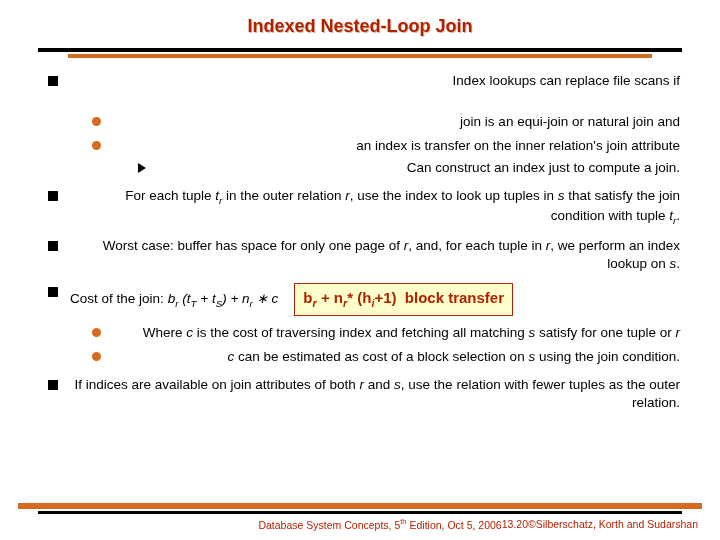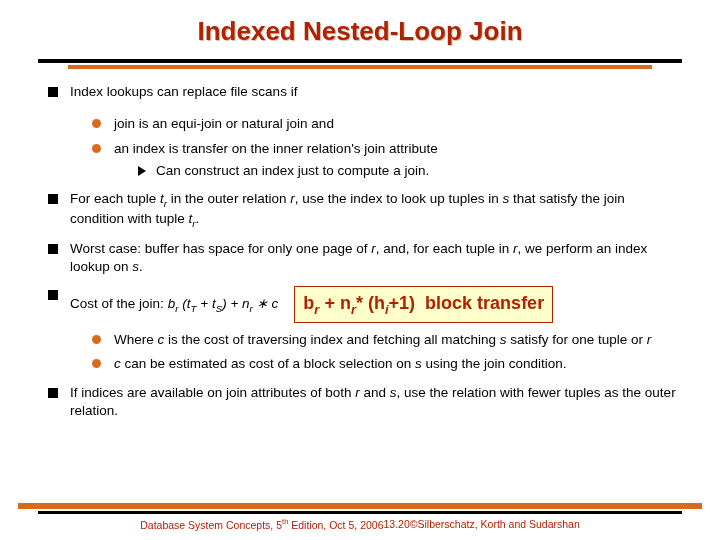--- a/index.html
+++ b/index.html
@@ -7,43 +7,44 @@
     width: 720px; height: 540px;
     font-family: Arial, Helvetica, sans-serif;
     background: #fff; color: #000;
     position: relative;
     font-size: 13.5px;
     line-height: 1.35;
   }
   .title {
     text-align: center;
     font-weight: bold;
-    font-size: 26px;
+    font-size: 18px;
     color: #b22200;
     padding-top: 14px;
     text-shadow: 1px 1px 0 #d4c0b0;
   }
   .rule-dark {
     height: 4px; background: #000;
     margin: 10px 38px 0 38px;
   }
   .rule-orange {
     height: 4px; background: #d66b1f;
     margin: 2px 68px 0 68px;
   }
   .content {
     padding: 14px 40px 0 48px;
+    text-align: right;
   }
   ul.sq { list-style: none; padding-left: 0; }
   ul.sq > li { position: relative; padding-left: 22px; margin-bottom: 10px; }
   ul.sq > li::before {
     content: ""; position: absolute; left: 0; top: 4px;
     width: 10px; height: 10px; background: #000;
   }
-  ul.disc { list-style: none; padding-left: 0; margin-top: 14px; }
+  ul.disc { list-style: none; padding-left: 0; margin-top: 22px; }
   ul.disc > li { position: relative; padding-left: 22px; margin-bottom: 6px; }
   ul.disc > li::before {
     content: ""; position: absolute; left: 0; top: 4px;
     width: 9px; height: 9px; background: #d66b1f; border-radius: 50%;
   }
   ul.tri { list-style: none; padding-left: 0; margin-top: 4px; }
   ul.tri > li { position: relative; padding-left: 20px; margin-bottom: 4px; }
   ul.tri > li::before {
     content: ""; position: absolute; left: 2px; top: 4px;
     width: 0; height: 0;
@@ -55,29 +56,29 @@
   .nested2 { margin-left: 22px; }
   .box {
     display: inline-block;
     background: #ffffcc;
     border: 1.5px solid #b22200;
     color: #b22200;
     font-weight: bold;
     padding: 4px 8px;
     margin-left: 12px;
     vertical-align: middle;
-    font-size: 18px;
+    font-size: 15px;
   }
   .cost-line { display: flex; align-items: center; flex-wrap: wrap; gap: 4px; }
   .footer-rule1 { height: 6px; background: #d66b1f; margin: 0 18px; }
   .footer-rule2 { height: 3px; background: #000; margin: 2px 38px 0 38px; }
   .footer {
     position: absolute; bottom: 8px; left: 0; right: 0;
     padding: 0 22px;
-    display: flex; justify-content: center;
+    display: flex; justify-content: flex-end;
     font-size: 10.5px; color: #b22200; margin-top: 34px;
   }
   sub { font-size: 0.72em; font-style: italic; }
   sup { font-size: 0.72em; }
   .ital { font-style: italic; }
   .foot-area { position: absolute; bottom: 26px; left:0; right:0; }
 </style>
 </head>
 <body>
 

